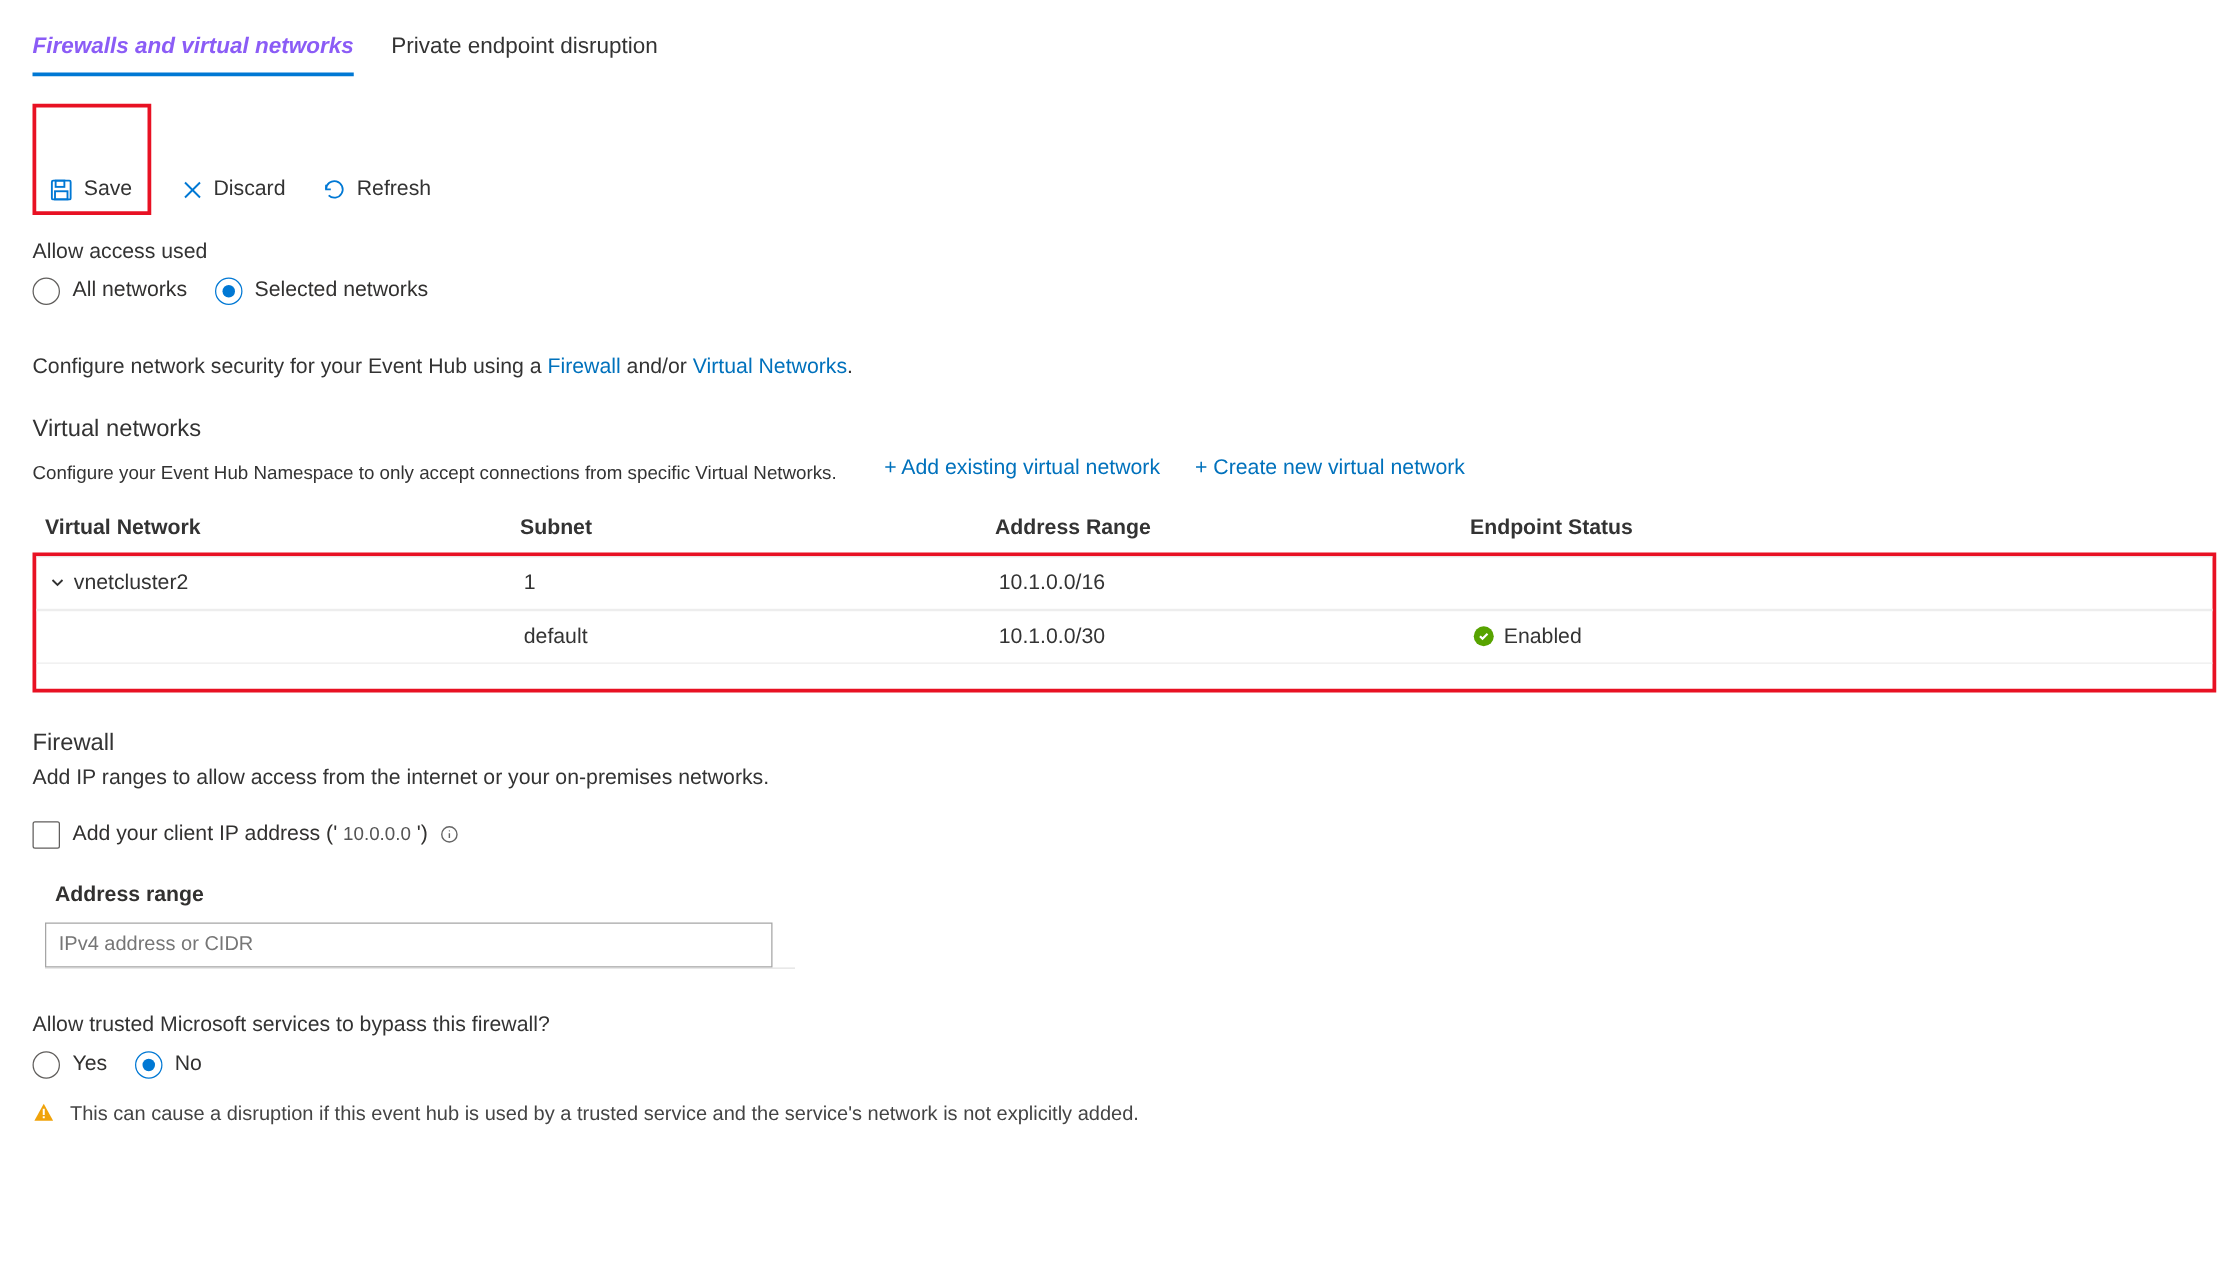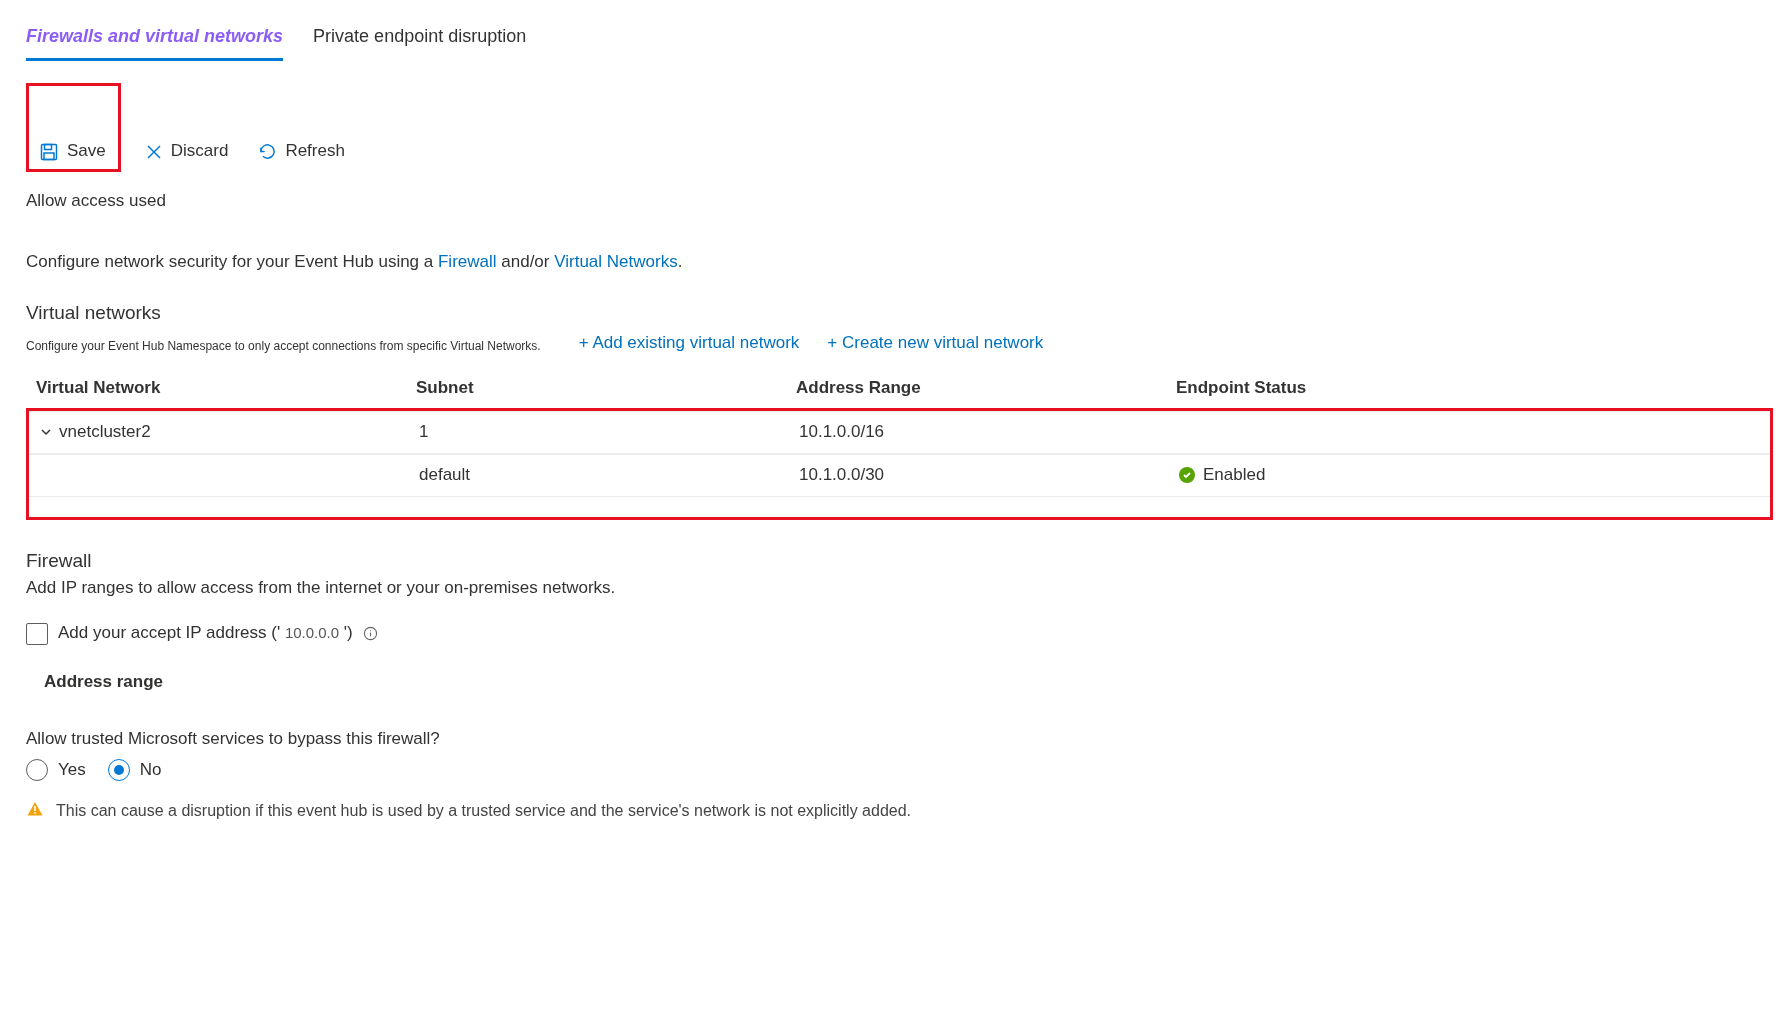--- a/index.html
+++ b/index.html
@@ -29,21 +29,21 @@
   
   .section-label{margin-top:18px;font-size:17px;color:#333;}
   .radio-row{display:flex;gap:22px;align-items:center;margin-top:8px;}
   .radio{display:inline-flex;align-items:center;gap:10px;cursor:pointer;font-size:17px;}
   .radio-circle{width:20px;height:20px;border:1px solid #605e5c;border-radius:50%;display:inline-flex;align-items:center;justify-content:center;}
   .radio.selected .radio-circle{border-color:var(--azure-blue);}
   .radio.selected .radio-dot{width:10px;height:10px;border-radius:50%;background:var(--azure-blue);}
   .desc{margin-top:38px;font-size:17px;color:#333;}
   .link{color:var(--link-blue);text-decoration:none;cursor:pointer;}
   .subhead{margin-top:26px;font-size:19px;color:#333;}
-  .subdesc{margin-top:6px;font-size:12px;color:#333;}
+  .subdesc{margin-top:6px;font-size:15px;color:#333;}
   .vnet-bar{display:flex;align-items:flex-start;gap:30px;margin-top:6px;flex-wrap:wrap;}
   .vnet-links{display:flex;gap:28px;margin-left:8px;}
   .action-link{color:var(--link-blue);cursor:pointer;font-size:17px;}
   
   .vtable{margin-top:14px;width:100%;}
   .vhead,.vrow{display:grid;grid-template-columns:380px 380px 380px 1fr;align-items:center;}
   .vhead{font-weight:600;padding:8px 10px;}
   .vrow{border-top:1px solid var(--border-light);border-bottom:1px solid var(--border-light);padding:9px 10px;}
   .vcell{font-size:17px;color:#333;display:flex;align-items:center;gap:6px;}
   .hl-box{border:3px solid var(--highlight-red);padding:0;margin-top:0;}
@@ -103,20 +103,32 @@
         <svg width="19" height="19" viewBox="0 0 20 20" fill="none" stroke="#0078d4" stroke-width="1.5">
           <path d="M3 10a7 7 0 1 1 2.2 5.1"></path>
           <polyline points="3,6 3,10 7,10"></polyline>
         </svg>
       </span>
       <span>Refresh</span>
     </span>
   </div>
 
   <div class="section-label">Allow access used</div>
+  <div class="radio-row">
+    <label class="radio">
+      <span class="radio-circle"></span>
+      <span>All networks</span>
+    </label>
+    <label class="radio selected">
+      <span class="radio-circle">
+          <span class="radio-dot"></span>
+        </span>
+      <span>Selected networks</span>
+    </label>
+  </div>
 
   <div class="desc">
     <span>Configure network security for your Event Hub using a </span><a class="link">Firewall</a><span> and/or </span><a class="link">Virtual Networks</a><span>.</span>
   </div>
 
   <div class="subhead">Virtual networks</div>
   <div class="vnet-bar">
     <div class="subdesc">Configure your Event Hub Namespace to only accept connections from specific Virtual Networks.</div>
     <div class="vnet-links">
       <span class="action-link">+ Add existing virtual network</span>
@@ -164,32 +176,35 @@
       <div style="height:20px;"></div>
     </div>
   </div>
 
   <div class="fw-head">Firewall</div>
   <div class="fw-desc">Add IP ranges to allow access from the internet or your on-premises networks.</div>
 
   <div class="cb-row">
     <span class="checkbox"></span>
     <span>
-      <span>Add your accept IP address (' </span><span class="ipval">10.0.0.0</span><span> ')</span>
+      <span>Add your client IP address (' </span><span class="ipval">10.0.0.0</span><span> ')</span>
     </span>
     <span class="icon info-icon">
       <svg width="15" height="15" viewBox="0 0 16 16" fill="none" stroke="#666" stroke-width="1.2">
         <circle cx="8" cy="8" r="6.5"></circle>
           <line x1="8" y1="7" x2="8" y2="11"></line>
           <circle cx="8" cy="5" r="0.6" fill="#666" stroke="none"></circle>
       </svg>
     </span>
   </div>
 
   <div class="addr-label">Address range</div>
+  <div class="addr-input-wrap">
+    <input class="addr-input" type="text" placeholder="IPv4 address or CIDR" style="">
+  </div>
 
   <div class="trust-label">Allow trusted Microsoft services to bypass this firewall?</div>
   <div class="radio-row">
     <label class="radio">
       <span class="radio-circle"></span>
       <span>Yes</span>
     </label>
     <label class="radio selected">
       <span class="radio-circle">
           <span class="radio-dot"></span>

